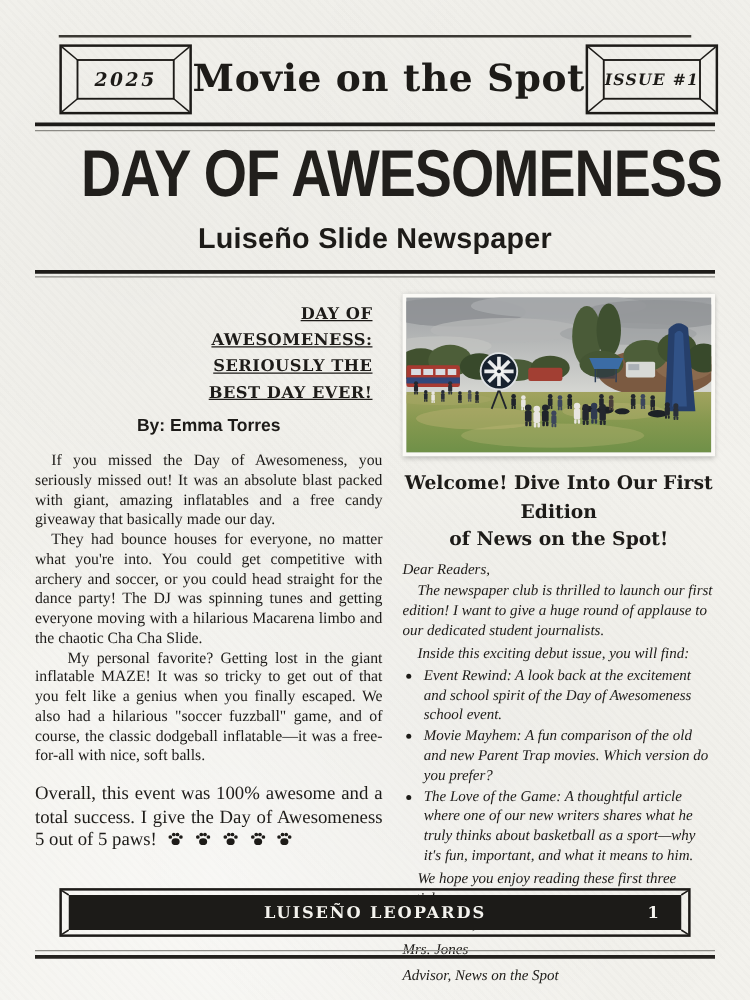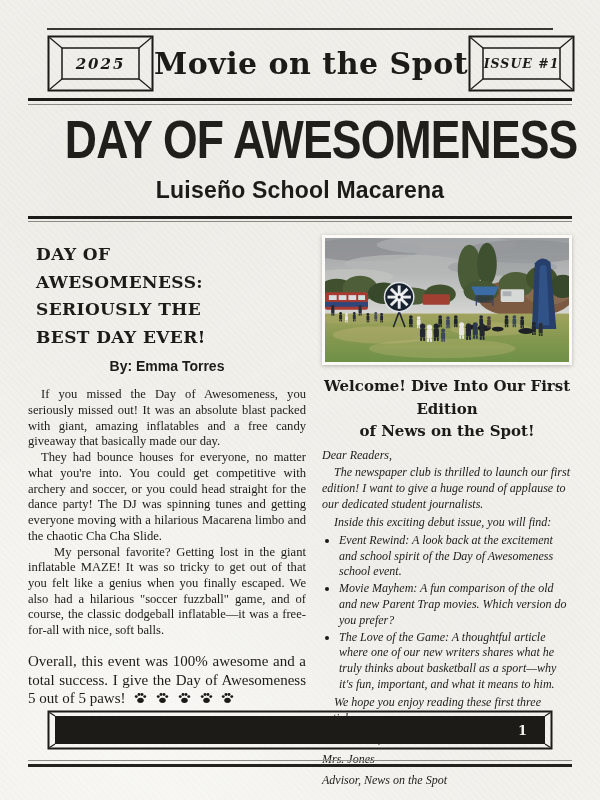--- a/index.html
+++ b/index.html
@@ -44,23 +44,24 @@
     margin:10px 0 0;text-align:center;
     font-family:"Liberation Sans", sans-serif;font-weight:bold;font-size:23px;letter-spacing:0.2px;
   }
   .rule-thick2{margin:12px 28px 0;border-top:3px solid #1d1b18;}
   .rule-thin2{margin:2px 28px 0;border-top:1px solid #8b8a85;}
   
   .columns{margin:9px 28px 0;display:flex;gap:16px;}
   .col-left{width:278px;flex:0 0 278px;}
   .col-right{width:250px;flex:0 0 250px;}
   .article-title{
-    margin:10px 8px 0;text-align:left;
-    font-family:"DejaVu Serif", serif;font-weight:bold;font-size:17px;line-height:1.62;
+    margin:10px 8px 0;text-align:right;
+    font-family:"DejaVu Serif", serif;font-weight:bold;font-size:13px;line-height:1.62;
     letter-spacing:0.4px;
+    text-decoration:underline;
   }
   .article-title span{display:block;}
   .byline{
     margin:7px 0 0;text-align:center;
     font-family:"Liberation Sans", sans-serif;font-weight:bold;font-size:14px;
   }
   .article-body{margin-top:13px;font-size:12.6px;line-height:1.25;}
   .article-body p{margin:0;text-indent:13px;text-align:justify;}
   .article-body p:nth-of-type(3){text-indent:26px;}
   .closing{margin:13px 0 0;font-size:15px;line-height:1.25;text-align:justify;font-family:Liberation Serif, serif;}
@@ -129,21 +130,21 @@
       <span class="lbl lbl-issue">ISSUE #1</span>
     </div>
   </header>
 
   <div class="rule-thick"></div>
   <div class="rule-thin"></div>
 
   <div class="headline">
     <span class="squeeze">DAY OF AWESOMENESS</span>
   </div>
-  <div class="subhead">Luiseño School Macarena</div>
+  <div class="subhead">Luiseño Slide Newspaper</div>
 
   <div class="rule-thick2"></div>
   <div class="rule-thin2"></div>
 
   <main class="columns">
 
     <section class="col-left">
       <h2 class="article-title">
 
       <span>DAY OF</span>
@@ -355,18 +356,19 @@
 
   <footer class="footer-box">
     <svg viewBox="0 0 506 40" preserveAspectRatio="none">
       <rect x="1.5" y="1.5" width="503" height="37" fill="none" stroke="#1d1b18" stroke-width="2"></rect>
       <rect x="8" y="6" width="490" height="28" fill="#1c1b18"></rect>
       <line x1="2.5" y1="2.5" x2="8" y2="6" stroke="#1d1b18" stroke-width="1.2"></line>
       <line x1="503.5" y1="2.5" x2="498" y2="6" stroke="#1d1b18" stroke-width="1.2"></line>
       <line x1="2.5" y1="37.5" x2="8" y2="34" stroke="#1d1b18" stroke-width="1.2"></line>
       <line x1="503.5" y1="37.5" x2="498" y2="34" stroke="#1d1b18" stroke-width="1.2"></line>
     </svg>
+    <span class="footer-team">LUISEÑO LEOPARDS</span>
     <span class="footer-page">1</span>
   </footer>
   <div class="bottom-thin"></div>
   <div class="bottom-thick"></div>
 
 </div>
 
 </body></html>

